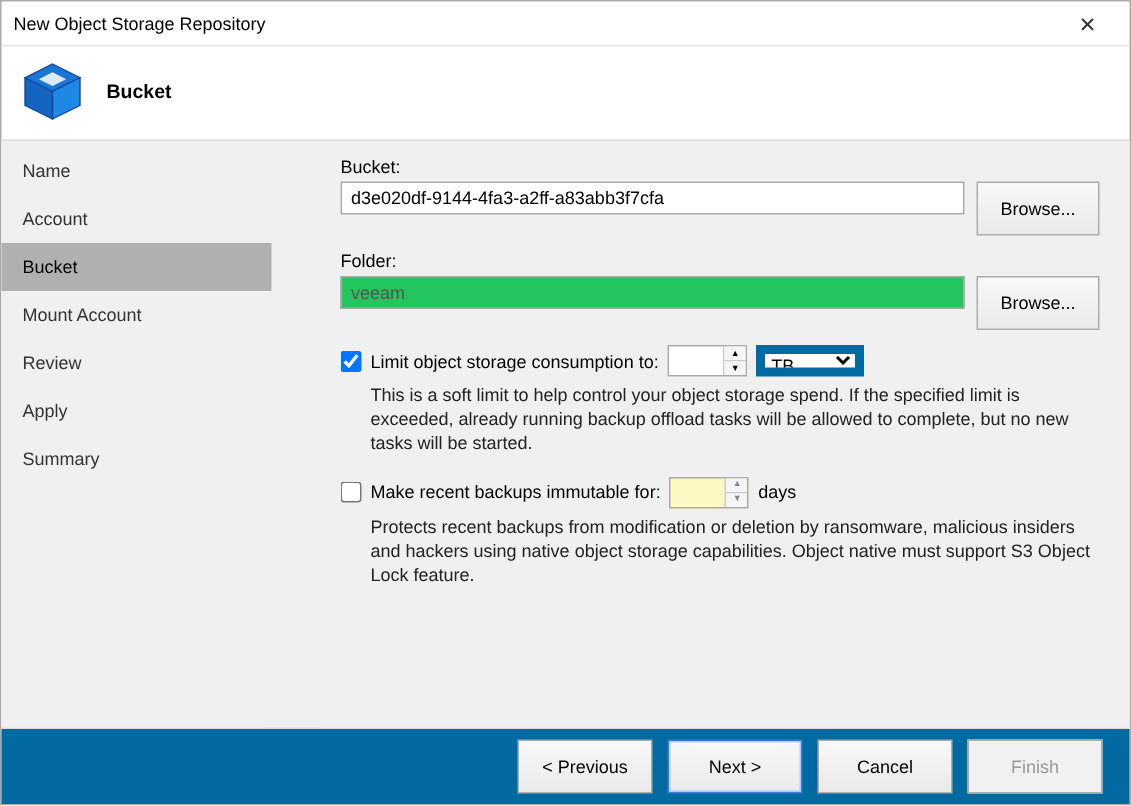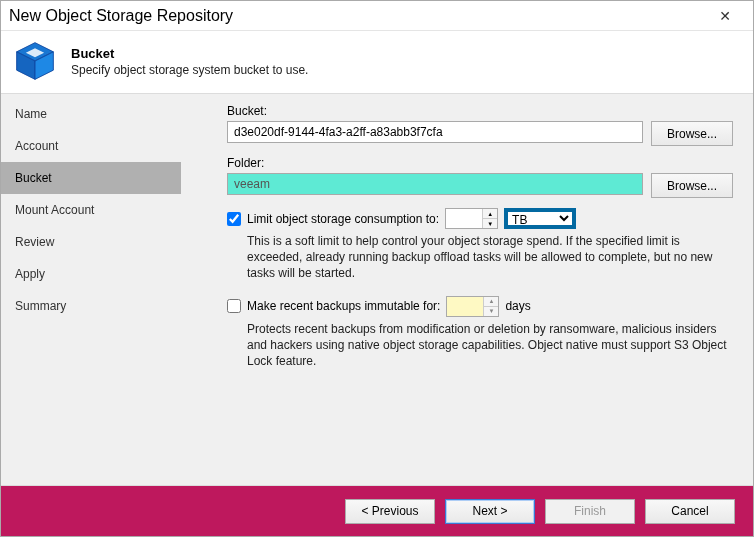--- a/index.html
+++ b/index.html
@@ -18,21 +18,21 @@
     flex-direction: column;
     background: #fff;
   }
   .titlebar {
     height: 30px;
     display: flex;
     align-items: center;
     padding: 0 8px;
     border-bottom: 1px solid #e5e5e5;
   }
-  .titlebar-title { flex: 1; font-size: 16px; }
+  .titlebar-title { flex: 1; font-size: 12px; }
   .titlebar-close {
     width: 40px;
     height: 28px;
     display: flex;
     align-items: center;
     justify-content: center;
     font-size: 14px;
     color: #333;
     cursor: pointer;
   }
@@ -100,25 +100,25 @@
   .text-input {
     flex: 1;
     height: 22px;
     border: 1px solid #a9a9a9;
     background: #fff;
     padding: 0 6px;
     font-family: inherit;
     font-size: 12px;
   }
   .text-input[readonly] {
-    background: #5eead4;
+    background: #22c55e;
     color: #555;
   }
   .btn {
-    height: 25px;
+    height: 36px;
     min-width: 82px;
     border: 1px solid #acacac;
     background: linear-gradient(#f8f8f8,#e9e9e9);
     font-family: inherit;
     font-size: 12px;
     padding: 0 10px;
     cursor: pointer;
   }
   .btn:disabled {
     color: #9a9a9a;
@@ -176,34 +176,34 @@
     align-items: center;
     justify-content: center;
     font-size: 6px;
     line-height: 1;
     background: #f5f5f5;
     cursor: pointer;
   }
   .spin .spin-btns span:first-child { border-bottom: 1px solid #ccc; }
   select.unit {
     height: 21px;
-    border: 4px solid #0369a1;
+    border: 6px solid #0369a1;
     background: #fff;
     font-family: inherit;
     font-size: 12px;
     width: 72px;
   }
   .footer {
     height: 50px;
     display: flex;
     align-items: center;
     justify-content: flex-end;
     gap: 10px;
     padding: 0 18px;
-    background: #be185d;
+    background: #0369a1;
   }
   .footer .btn { min-width: 90px; }
   .disabled-text input { color: #888; }
 </style>
 </head>
 <body>
 
 <div class="window">
 
   <div class="titlebar">
@@ -215,21 +215,20 @@
     <div class="logo">
       <svg viewBox="0 0 48 48" width="44" height="44">
         <polygon points="24,4 44,14 24,24 4,14" fill="#1976d2" stroke="#0d47a1" stroke-width="1"></polygon>
         <polygon points="4,14 24,24 24,44 4,34" fill="#1565c0" stroke="#0d47a1" stroke-width="1"></polygon>
         <polygon points="44,14 24,24 24,44 44,34" fill="#1e88e5" stroke="#0d47a1" stroke-width="1"></polygon>
         <polygon points="24,10 34,15 24,20 14,15" fill="#fff" opacity="0.85"></polygon>
       </svg>
     </div>
     <div class="header-text">
       <h2>Bucket</h2>
-      <p>Specify object storage system bucket to use.</p>
     </div>
   </div>
 
   <div class="body">
     <div class="sidebar">
       <div class="sidebar-item">Name</div>
       <div class="sidebar-item">Account</div>
       <div class="sidebar-item active">Bucket</div>
       <div class="sidebar-item">Mount Account</div>
       <div class="sidebar-item">Review</div>
@@ -284,17 +283,17 @@
         </div>
         <p class="option-desc">Protects recent backups from modification or deletion by ransomware, malicious insiders and hackers using native object storage capabilities. Object native must support S3 Object Lock feature.</p>
       </div>
 
     </div>
   </div>
 
   <div class="footer">
     <button class="btn">&lt; Previous</button>
     <button class="btn primary">Next &gt;</button>
+    <button class="btn">Cancel</button>
     <button class="btn" disabled="">Finish</button>
-    <button class="btn">Cancel</button>
   </div>
 
 </div>
 
 </body></html>

